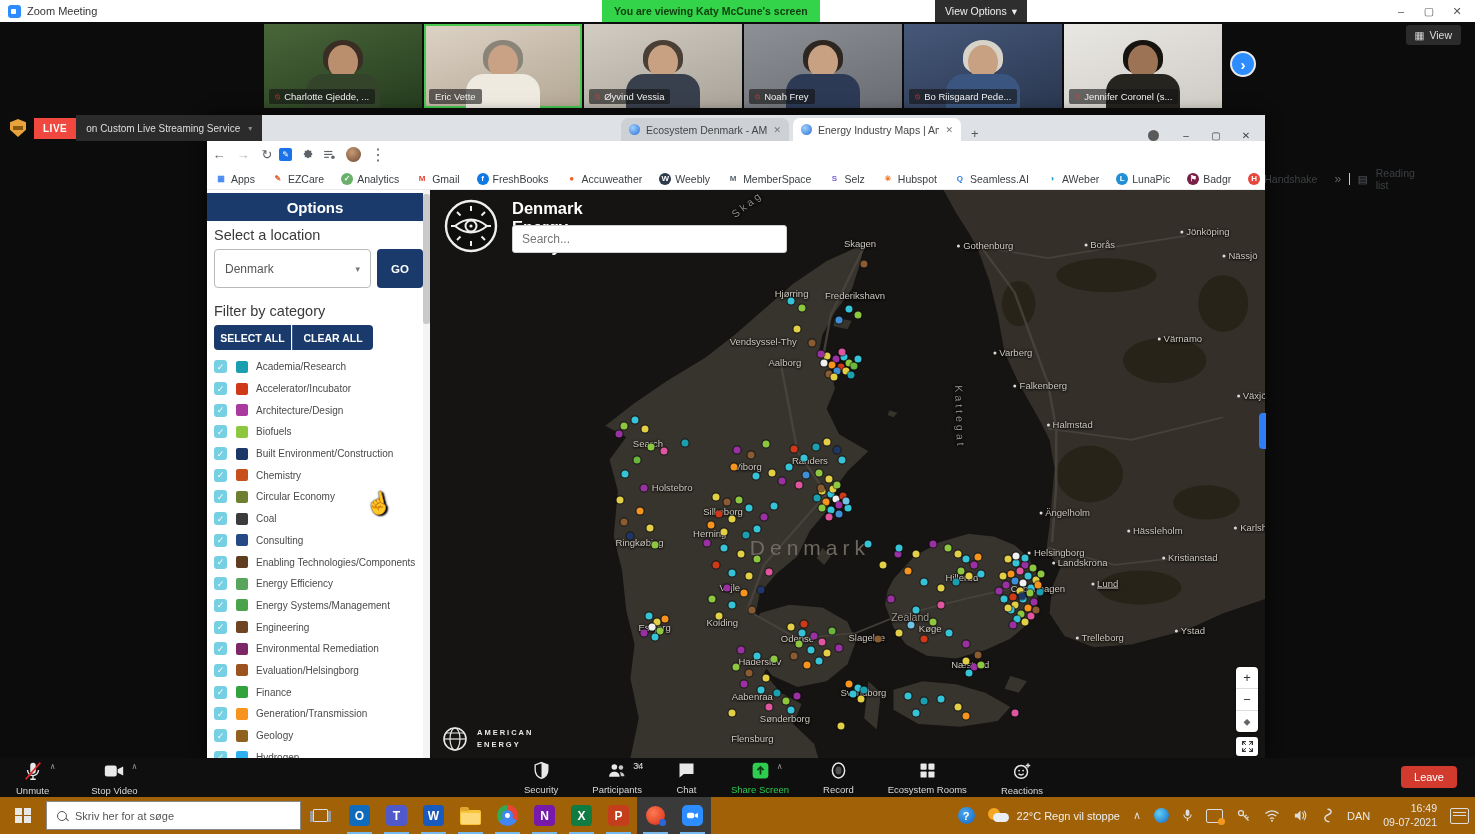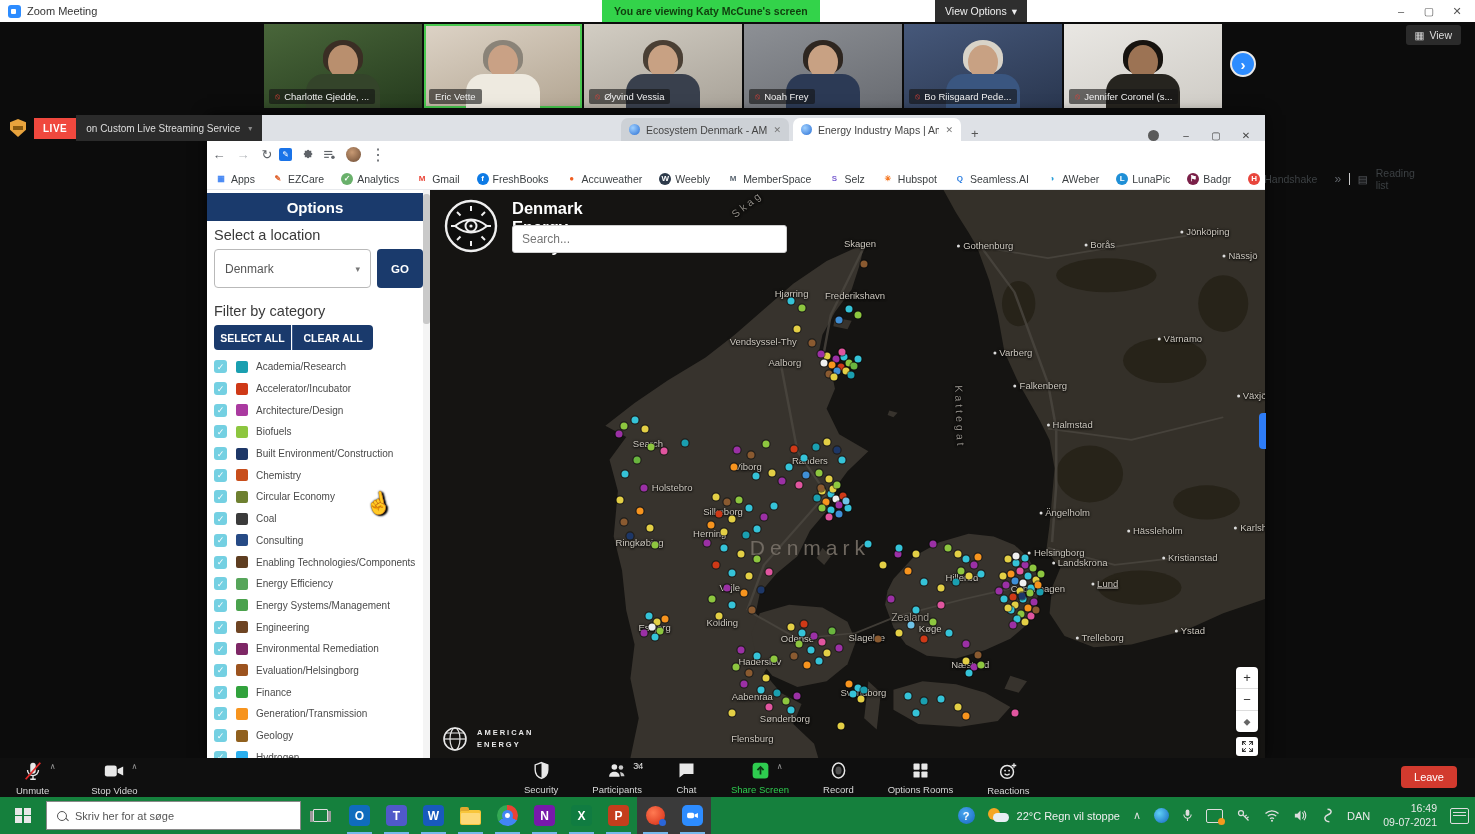--- a/index.html
+++ b/index.html
@@ -99,21 +99,21 @@
   #ztoolbar{left:0;top:758px;width:1475px;height:39px;background:#0f0f0f;}
   .ztool{display:flex;flex-direction:column;align-items:center;justify-content:center;color:#d8d8d8;font-size:9.5px;gap:1px;position:relative;}
   .ztool .lbl{white-space:nowrap;}
   .ztool .chev{position:absolute;top:2px;right:-12px;color:#9a9a9a;font-size:8px;}
   .ztool .badge{position:absolute;top:1px;right:-14px;color:#e8e8e8;font-size:9px;}
   .ztool.green .lbl{color:#2ecc4f;}
   #ztools-left{position:absolute;left:16px;top:0;height:39px;display:flex;gap:42px;align-items:center;}
   #ztools-center{position:absolute;left:524px;top:0;height:39px;display:flex;gap:34px;align-items:center;}
   #leavebtn{position:absolute;right:18px;top:8px;background:#d23a2e;color:#fff;font-size:11px;border-radius:4px;padding:5px 13px;}
   
-  #taskbar{left:0;top:797px;width:1475px;height:37px;background:#15803d;display:flex;align-items:center;}
+  #taskbar{left:0;top:797px;width:1475px;height:37px;background:#a16207;display:flex;align-items:center;}
   #startbtn{width:46px;height:37px;display:flex;align-items:center;justify-content:center;}
   .winlogo{display:grid;grid-template-columns:7px 7px;grid-gap:1.5px;}
   .winlogo span{width:7px;height:7px;background:#e8e8e8;}
   #tsearch{width:255px;height:29px;background:#fff;border:1px solid #8a8a8a;display:flex;align-items:center;gap:8px;padding-left:10px;box-sizing:border-box;font-size:11px;color:#555;}
   .lens{width:8px;height:8px;border:1.4px solid #555;border-radius:50%;position:relative;}
   .lens::after{content:"";position:absolute;left:7px;top:7px;width:4px;height:1.4px;background:#555;transform:rotate(45deg);}
   #taskview{width:30px;height:37px;display:flex;align-items:center;justify-content:center;margin-left:4px;}
   .tvic{width:13px;height:11px;border:1.3px solid #ddd;border-radius:1px;box-shadow:-4px 1px 0 -1px #9a9a9a,4px 1px 0 -1px #9a9a9a;}
   #apps{display:flex;height:37px;margin-left:6px;}
   .slot{width:37px;height:37px;display:flex;align-items:center;justify-content:center;position:relative;}
@@ -864,21 +864,21 @@
             </svg></span>
           <span class="lbl">Record</span>
         </div>
         <div class="ztool">
           <span style="position: relative;"><svg width="21" height="21" viewBox="0 0 24 24" fill="#e8e8e8">
               <rect x="4" y="4" width="7" height="7" rx="1"></rect>
               <rect x="13" y="4" width="7" height="7" rx="1"></rect>
               <rect x="4" y="13" width="7" height="7" rx="1"></rect>
               <rect x="13" y="13" width="7" height="7" rx="1"></rect>
             </svg></span>
-          <span class="lbl">Options Rooms</span>
+          <span class="lbl">Ecosystem Rooms</span>
         </div>
         <div class="ztool">
           <span style="position: relative;"><svg width="22" height="22" viewBox="0 0 24 24">
               <circle cx="11" cy="13" r="7" fill="none" stroke="#e8e8e8" stroke-width="1.6"></circle>
               <circle cx="8.8" cy="11.5" r="1" fill="#e8e8e8"></circle>
               <circle cx="13.2" cy="11.5" r="1" fill="#e8e8e8"></circle>
               <path d="M8.2 15a4 4 0 0 0 5.6 0" stroke="#e8e8e8" stroke-width="1.4" fill="none"></path>
               <path d="M18.5 3.5v5M16 6h5" stroke="#e8e8e8" stroke-width="1.4"></path>
             </svg></span>
           <span class="lbl">Reactions</span>

